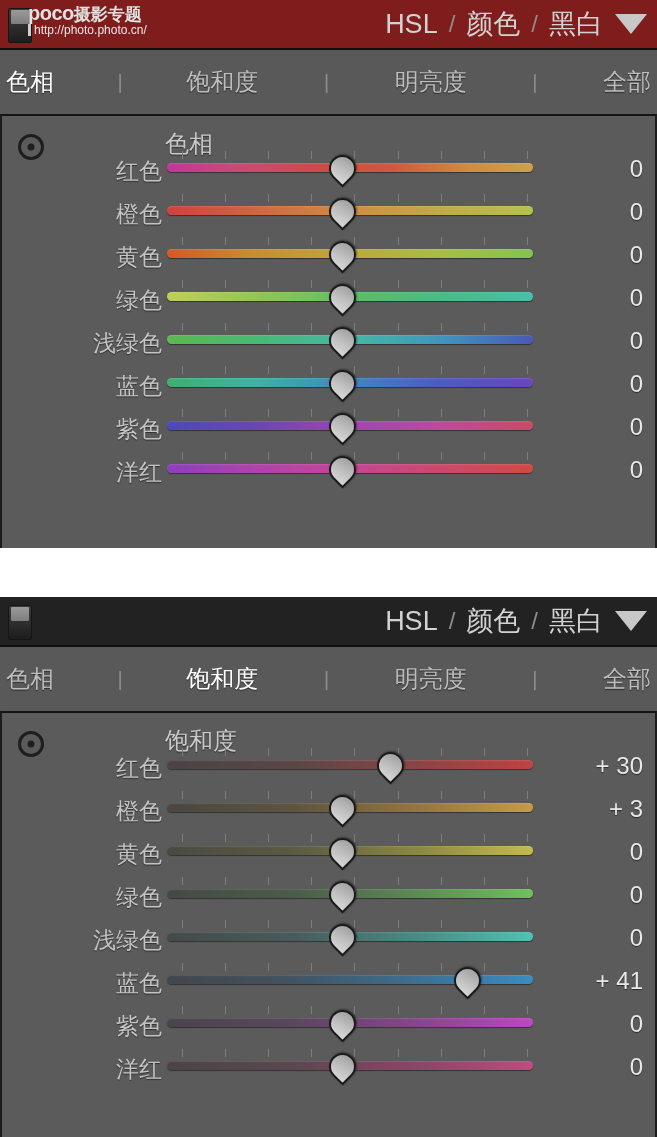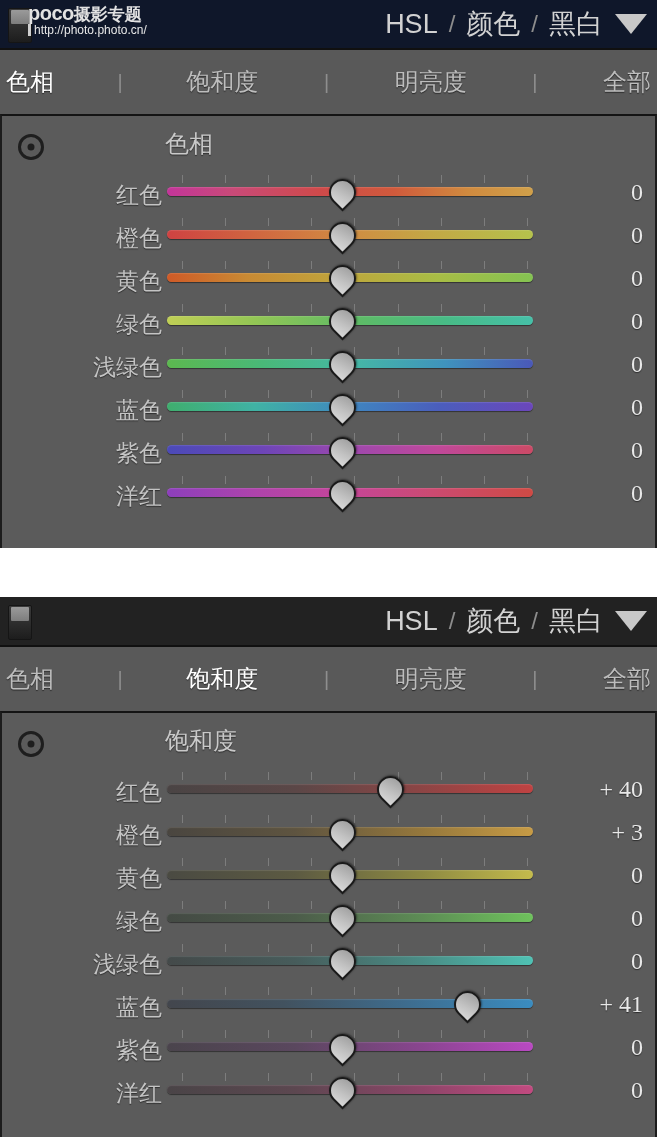--- a/index.html
+++ b/index.html
@@ -30,21 +30,21 @@
 
   
   .panel-header {
     position: relative;
     height: 48px;
     background: #222222;
     display: flex;
     align-items: center;
     overflow: hidden;
   }
-  .panel-header.with-watermark { background: #0f172a; }
+  .panel-header.with-watermark { background: #7f1d1d; }
 
   .hdr-toggle {
     position: absolute;
     left: 8px;
     top: 8px;
     width: 22px;
     height: 33px;
     background: linear-gradient(180deg, #3a3a3a 0%, #2e2e2e 50%, #1d1d1d 100%);
     border: 1px solid #151515;
     border-radius: 2px;
@@ -168,21 +168,21 @@
 
   .section-label {
     position: absolute;
     left: 163px;
     top: 12px;
     font-size: 24px;
     color: #c9c9c9;
     text-shadow: 0 1px 1px rgba(0,0,0,.5);
   }
 
-  .rows { padding-top: 56px; font-family: Liberation Serif, serif; }
+  .rows { padding-top: 32px; }
 
   
   .row {
     position: relative;
     height: 43px;
   }
   .row-label {
     position: absolute;
     right: 493px;       
     top: 8px;
@@ -508,21 +508,21 @@
                 <i style="left: 39.4%;"></i>
                 <i style="left: 51.2%;"></i>
                 <i style="left: 63%;"></i>
                 <i style="left: 74.8%;"></i>
                 <i style="left: 86.6%;"></i>
                 <i style="left: 98.4%;"></i>
               </div>
               <div class="track" style="background: linear-gradient(90deg, rgb(74, 68, 68) 0%, rgb(91, 71, 71) 35%, rgb(138, 69, 69) 68%, rgb(192, 66, 66) 100%);"></div>
               <div class="handle" style="left: 61%;"></div>
             </div>
-            <div class="value">+ 40</div>
+            <div class="value">+ 30</div>
           </div>
           <div class="row">
             <div class="row-label">橙色</div>
             <div class="slider">
               <div class="ticks">
                 <i style="left: 4%;"></i>
                 <i style="left: 15.8%;"></i>
                 <i style="left: 27.6%;"></i>
                 <i style="left: 39.4%;"></i>
                 <i style="left: 51.2%;"></i>

